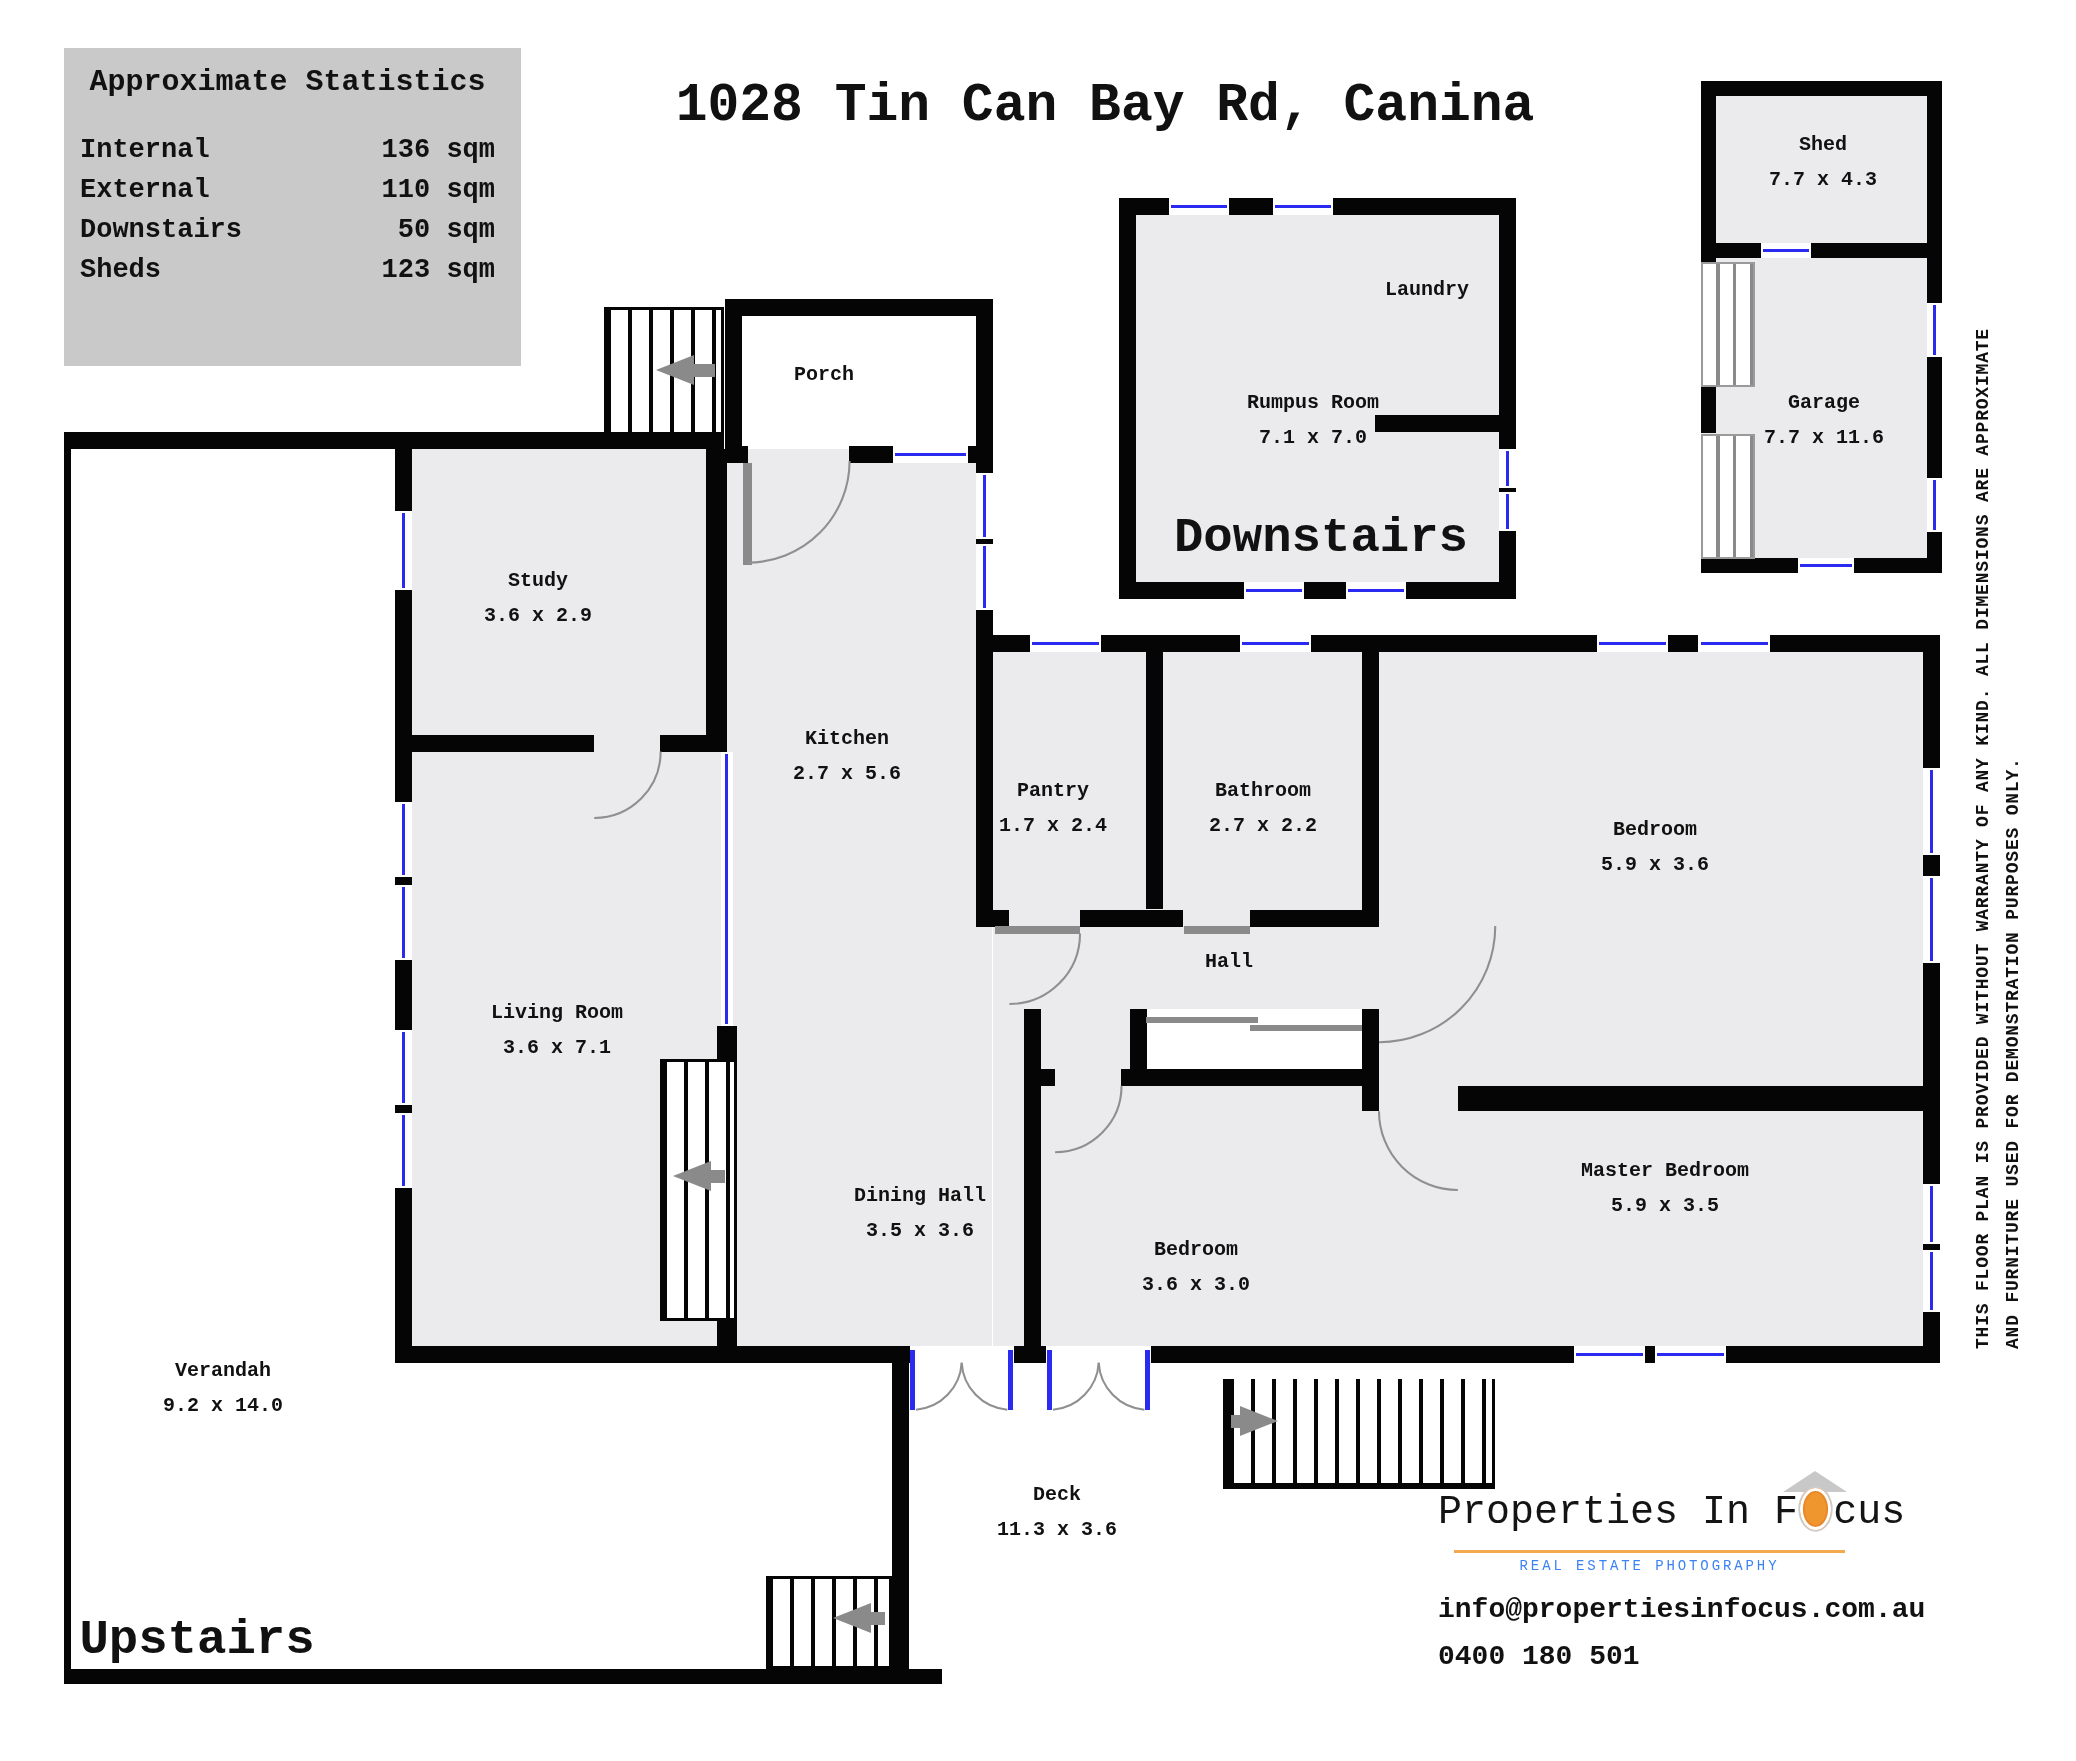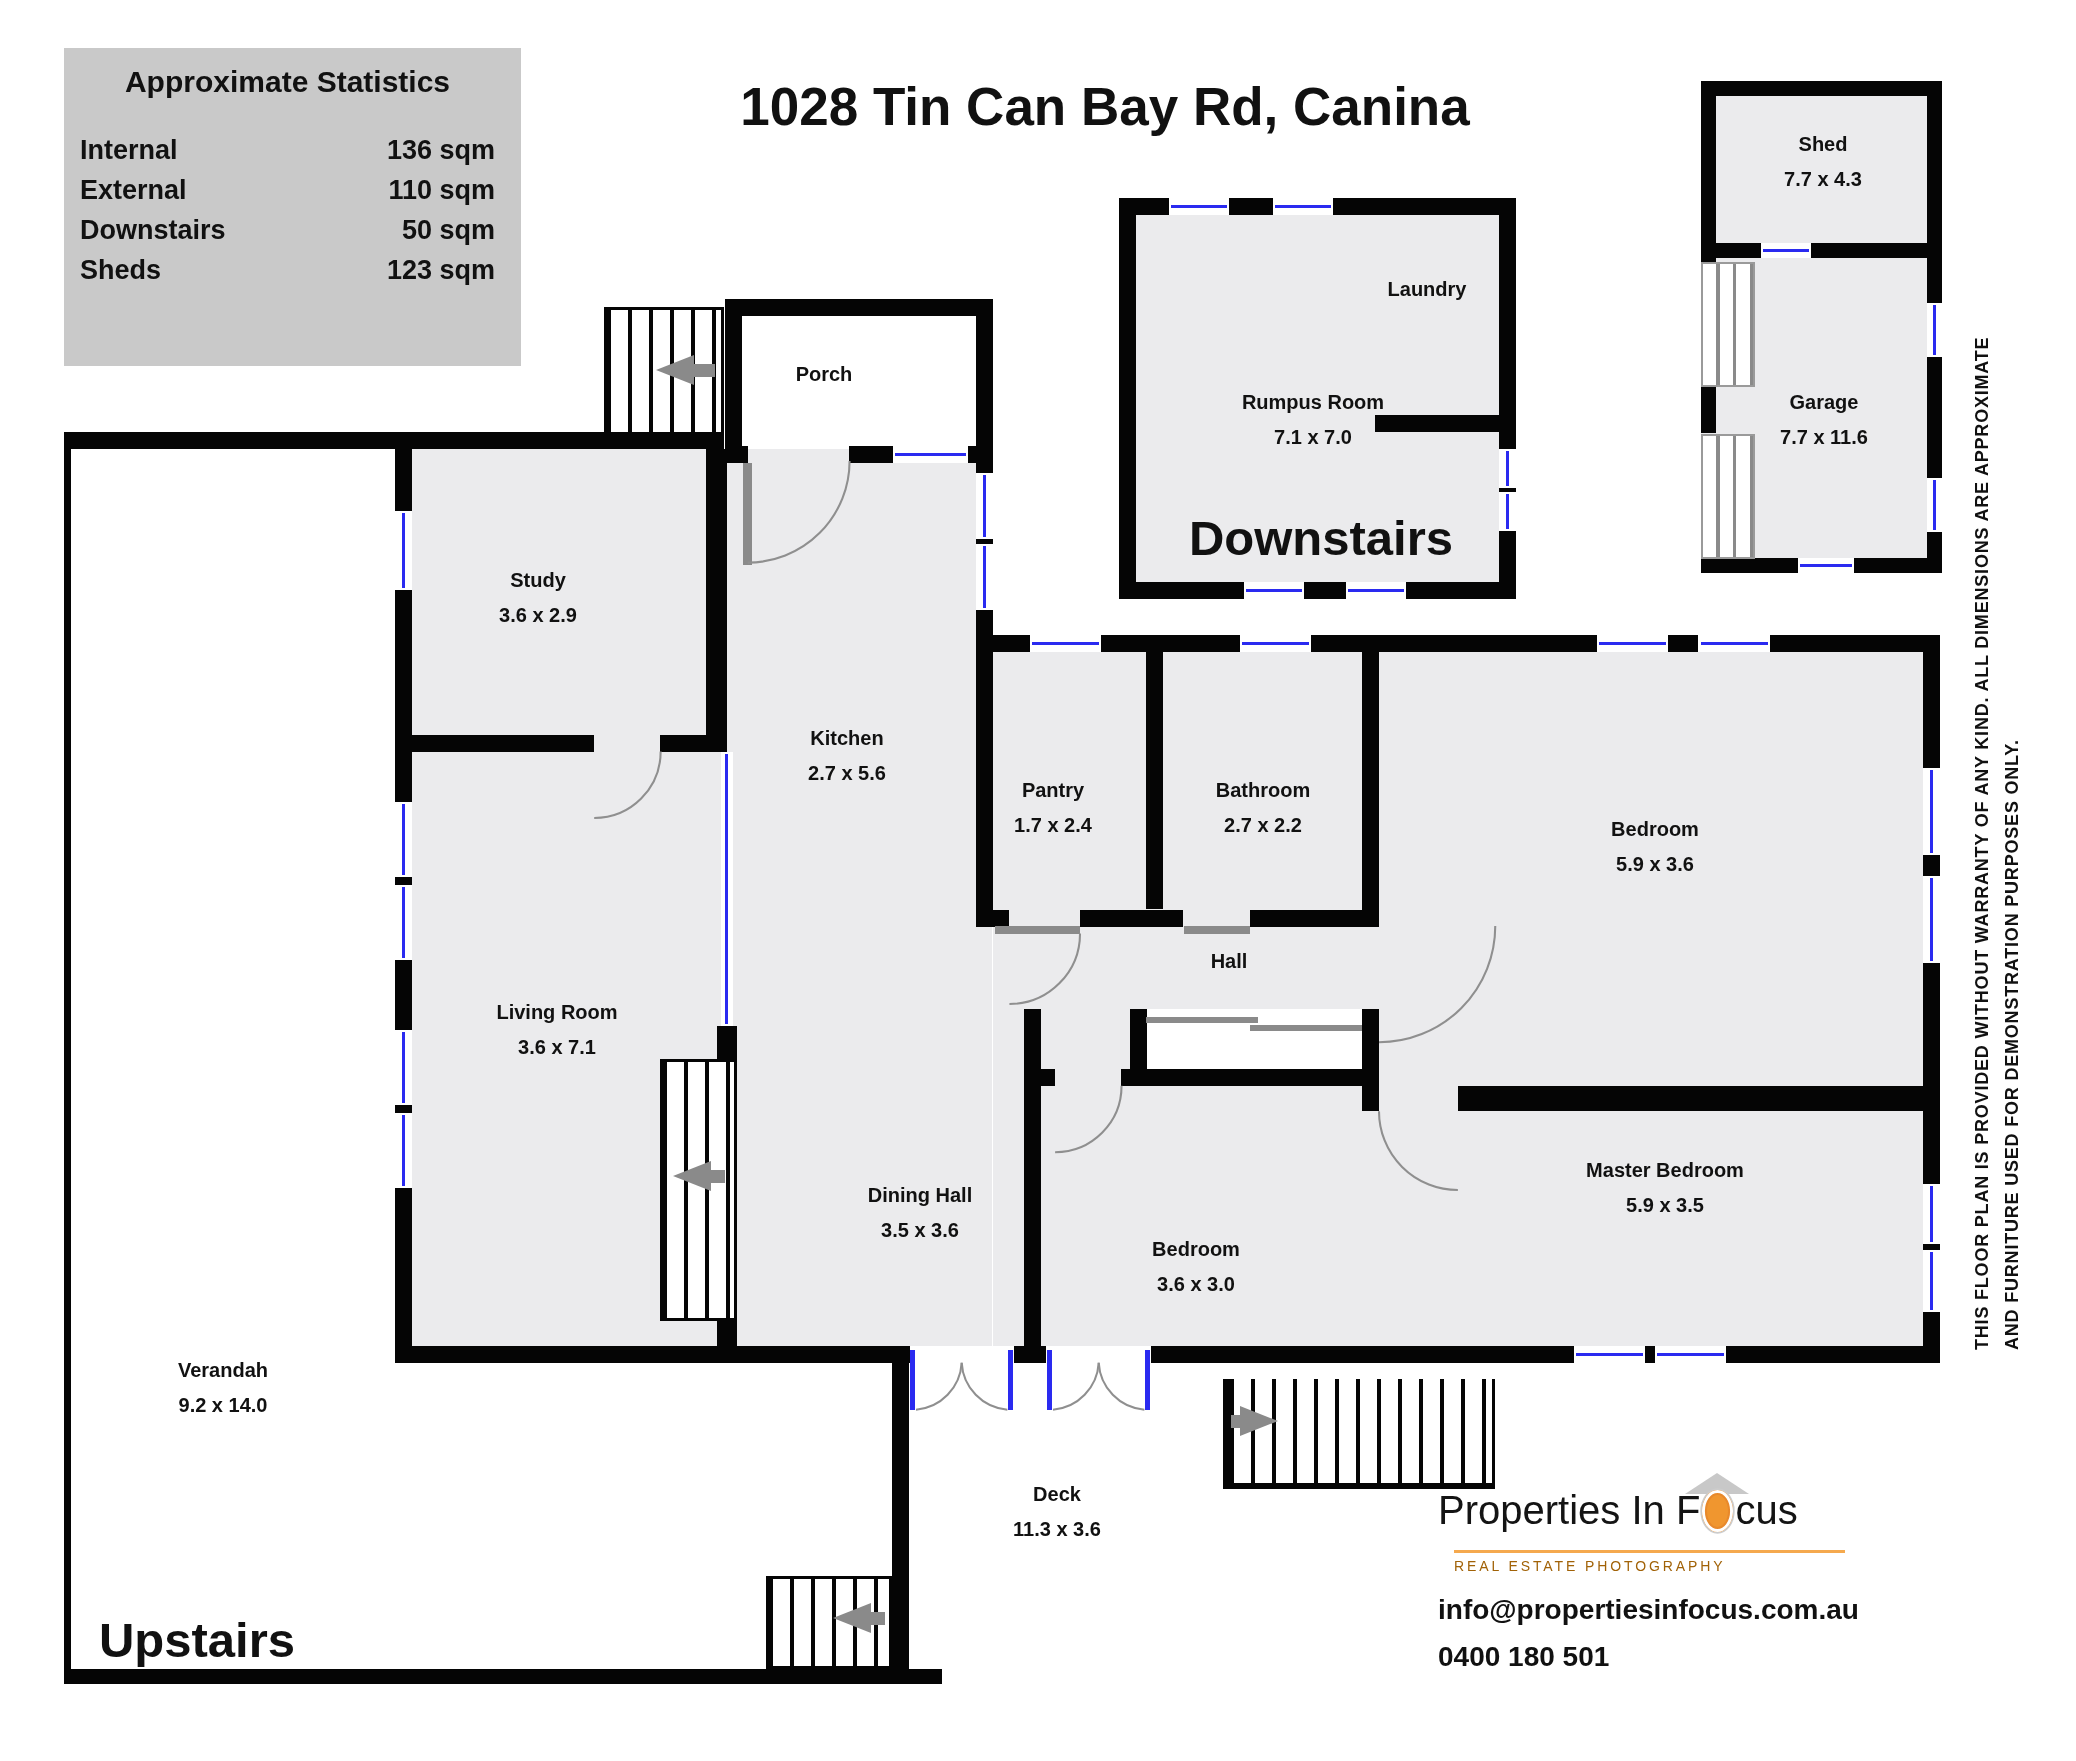--- a/index.html
+++ b/index.html
@@ -1,17 +1,17 @@
 <!DOCTYPE html>
 <html style="font-size:6.6px"><head>
 <meta charset="utf-8">
 <style>
   html,body{margin:0;padding:0;background:#fff;}
   #plan{position:relative;width:2077px;height:1761px;background:#ffffff;overflow:hidden;
-        font-family:Liberation Sans, sans-serif;color:#111;}
+        font-family:Liberation Mono, monospace;color:#111;}
   .room{position:absolute;background:#ebebed;}
   .white{position:absolute;background:#ffffff;}
   .wall{position:absolute;background:#050505;}
   .win-h{position:absolute;background:#ffffff;}
   .win-h::after{content:"";position:absolute;left:1.7px;right:1.7px;top:50%;height:3.3px;margin-top:-1.7px;background:#2a2af0;}
   .win-v{position:absolute;background:#ffffff;}
   .win-v::after{content:"";position:absolute;top:1.7px;bottom:1.7px;left:50%;width:3.3px;margin-left:-1.7px;background:#2a2af0;}
   .bluejamb{position:absolute;width:5px;background:#2a2af0;}
   .sill{position:absolute;background:#8a8a8a;}
   .stairs{position:absolute;background-color:#fff;
@@ -29,22 +29,22 @@
   .stats .row{display:flex;justify-content:space-between;font-weight:700;font-size:27px;line-height:40px;}
   .vert{position:absolute;transform:rotate(-90deg);transform-origin:0 100%;white-space:nowrap;
         font-weight:700;font-size:18px;letter-spacing:0.8px;}
   .logo{position:absolute;left:1438px;top:1488px;font-size:40px;font-weight:400;color:#141414;white-space:nowrap;}
   .lens{display:inline-block;position:relative;width:31px;height:42px;border-radius:50%;
         background:#f0962f;box-shadow:inset 0 0 0 2.9px #ffffff, inset 0 0 0 5px #e8892b, 0 0 0 1.7px #cccccc;
         vertical-align:-7.5px;margin:0 2.1px;}
   .lens::before{content:"";position:absolute;z-index:-1;left:-17.4px;top:-16.6px;width:0;height:0;
         border-left:32px solid transparent;border-right:32px solid transparent;border-bottom:21.6px solid #c8c8c8;}
   .brandrule{position:absolute;left:1454px;top:1550px;width:391px;height:2.9px;background:#f5a94e;}
-  .tagline{position:absolute;left:1454px;top:1558px;width:391px;text-align:left;
-        font-size:14px;letter-spacing:2.9px;color:#a16207;font-weight:400;}
+  .tagline{position:absolute;left:1454px;top:1558px;width:391px;text-align:center;
+        font-size:14px;letter-spacing:2.9px;color:#3b82f6;font-weight:400;}
   .contact{position:absolute;left:1438px;font-size:28px;font-weight:700;white-space:nowrap;}
   .gdoor{position:absolute;background-color:#fff;border:2.5px solid #9a9a9a;box-sizing:border-box;
          background-image:repeating-linear-gradient(90deg,transparent 0 13.3px,#8a8a8a 13.3px 16.6px);}
   svg.arcs{position:absolute;left:0;top:0;z-index:5;}
   .z1{z-index:1}.z2{z-index:2}.z3{z-index:3}.z4{z-index:4}.z6{z-index:6;}
 </style>
 </head>
 <body>
 
 <div id="plan">

